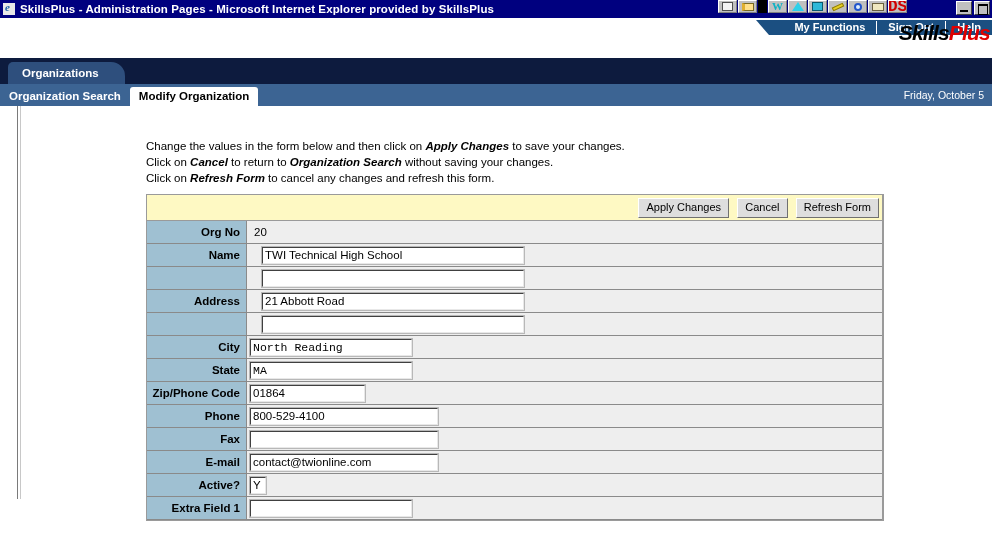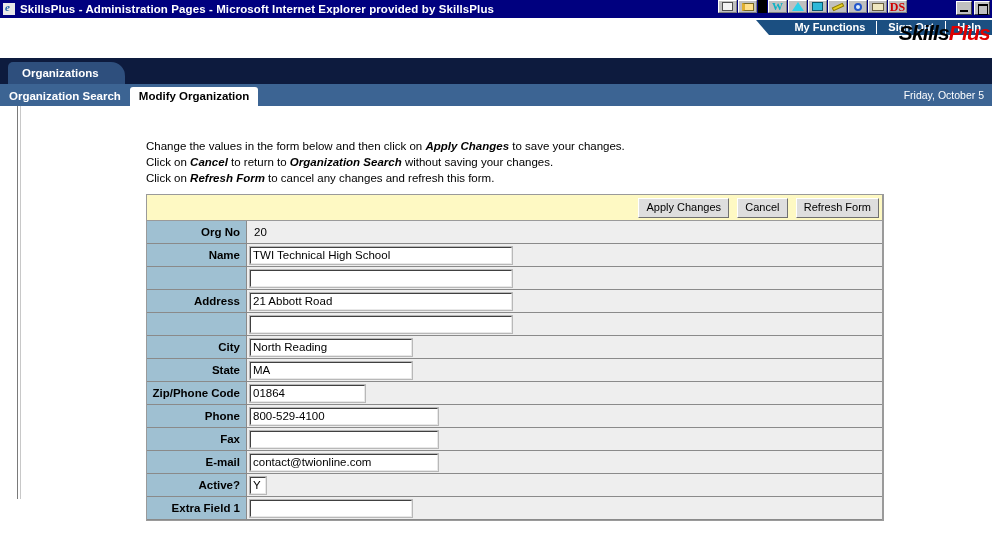--- a/index.html
+++ b/index.html
@@ -49,21 +49,21 @@
   .tb-glyph-doc   { width: 11px; height: 9px; background:#f4f4f4; border:1px solid #505050; }
   .tb-glyph-folder{ width: 12px; height: 8px; background:#ffe08a; border:1px solid #7a6a20;
                     border-left-width:3px; border-left-color:#e0b030; }
   .tb-glyph-w     { color:#0db2c4; font-family:"Liberation Serif", serif; font-size:11px; }
   .tb-glyph-tri   { width:0;height:0;border-left:6px solid transparent;border-right:6px solid transparent;
                     border-bottom:9px solid #2fd0e8; }
   .tb-glyph-box   { width:11px;height:9px;background:#2fb8d8;border:1px solid #0a5a70;}
   .tb-glyph-key   { width:12px;height:4px;background:#e8d020;transform:rotate(-25deg);border:1px solid #8a7810;}
   .tb-glyph-mag   { width:8px;height:8px;border:2px solid #2255cc;border-radius:50%;background:#dfefff;}
   .tb-glyph-env   { width:12px;height:8px;background:#f0e8c0;border:1px solid #6a6040;}
-  .tb-glyph-ds    { color:#d00000; font-family:Liberation Serif, serif; font-size:12px; }
+  .tb-glyph-ds    { color:#d00000; font-family:Liberation Mono, monospace; font-size:16px; }
   #win-controls {
     position: absolute; right: 2px; top: 1px; display: flex; gap: 2px;
   }
   .win-btn {
     width: 16px; height: 14px; background: #c0c0c0;
     border-top: 1px solid #ffffff; border-left: 1px solid #ffffff;
     border-right: 1px solid #404040; border-bottom: 1px solid #404040;
     position: relative;
   }
   .win-btn.min::after {
@@ -215,22 +215,22 @@
     font-family: "Liberation Sans", sans-serif;
     font-size: 11.5px; color: #000000;
     background: #ffffff;
     border-top: 1px solid #404040; border-left: 1px solid #404040;
     border-right: 1px solid #e8e8e8; border-bottom: 1px solid #e8e8e8;
     outline: 1px solid #b8b8b8;
     height: 17px; padding: 0 2px;
     line-height: 15px;
     display: block;
   }
-  .w-lg { width: 262px; }
-  .w-md { width: 162px; }
+  .w-lg { width: 262px; margin-left: 12px; }
+  .w-md { width: 162px; font-family: Liberation Mono, monospace; }
   .w-sm { width: 115px; }
   .w-ph { width: 188px; }
   .w-xs { width: 16px; }
 </style>
 </head>
 <body>
 
 <div id="titlebar">
   <div id="titlebar-icon"></div>
   <div id="titlebar-text">SkillsPlus - Administration Pages - Microsoft Internet Explorer provided by SkillsPlus</div>

